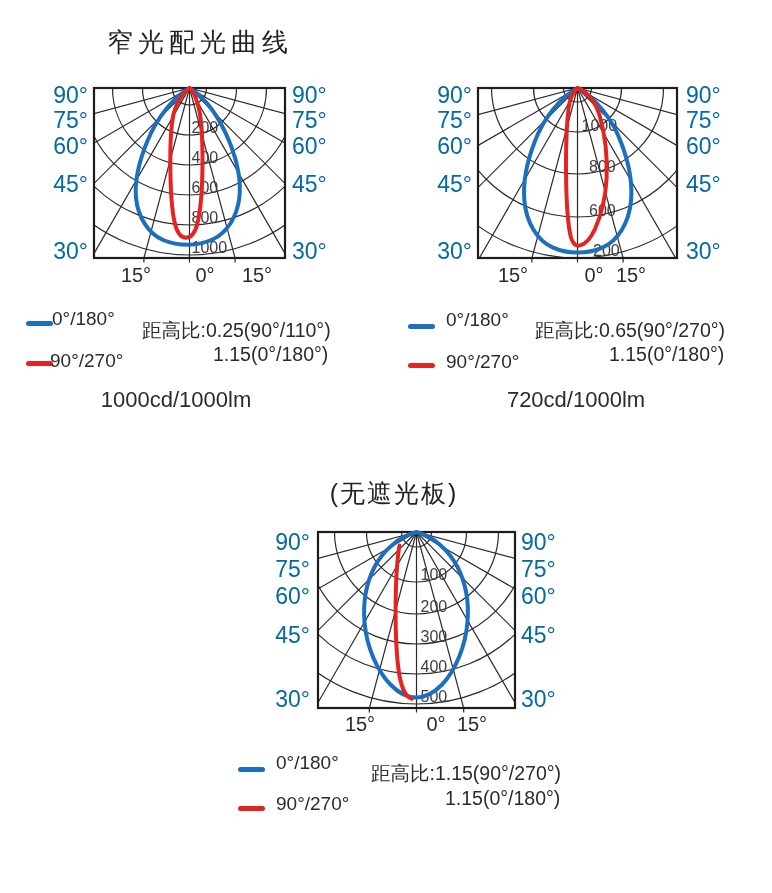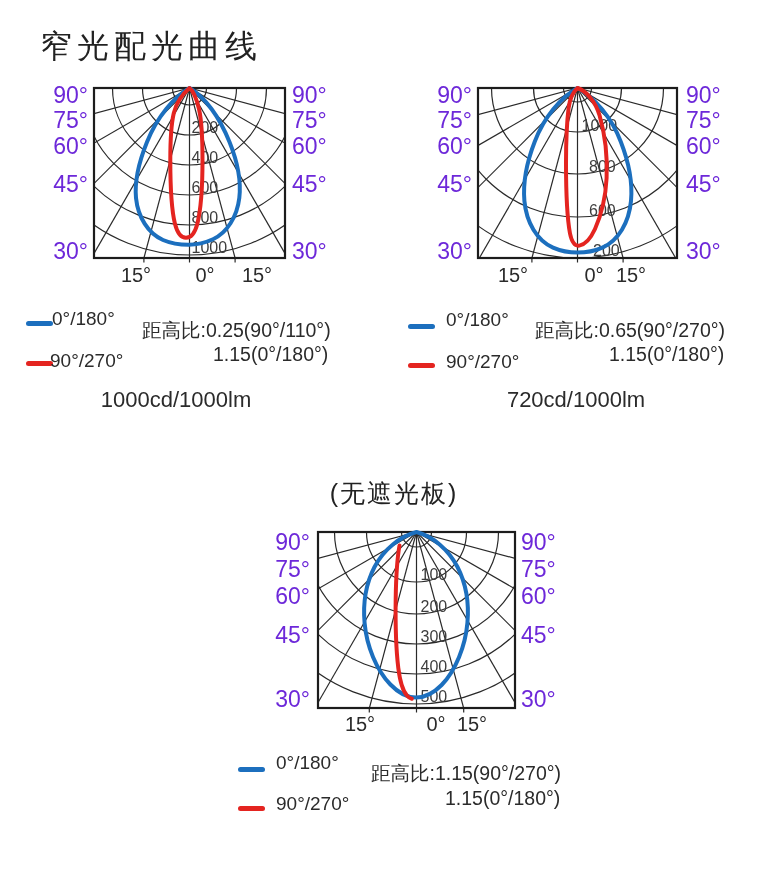--- a/index.html
+++ b/index.html
@@ -1,21 +1,21 @@
 <!DOCTYPE html>
 <html><head>
 <meta charset="utf-8">
 <style>
   html,body{margin:0;padding:0;background:#ffffff;}
   #canvas{position:relative;width:772px;height:893px;background:#ffffff;overflow:hidden;
           font-family:"Liberation Sans","DejaVu Sans",sans-serif;color:#2b2b2b;}
   .abs{position:absolute;}
-  .title{font-size:32px;letter-spacing:5px;color:#222;}
+  .title{font-size:26px;letter-spacing:5px;text-align:center;color:#222;}
   .title3{font-size:25px;letter-spacing:2px;text-align:center;color:#222;}
-  .side-label{font-size:23px;width:58px;text-align:right;color:#6d28d9;line-height:26px;}
+  .side-label{font-size:23px;width:58px;text-align:right;color:#0369a1;line-height:26px;}
   .side-label.rt{text-align:left;}
   .bot-label{font-size:20px;text-align:center;color:#2b2b2b;line-height:24px;}
   .legend-label{font-size:19px;color:#2b2b2b;}
   .ratio{font-size:19.5px;color:#2b2b2b;}
   .rating{font-size:22px;text-align:center;color:#2b2b2b;}
   .dash{width:27px;height:5px;border-radius:2.5px;}
   svg{position:absolute;left:0;top:0;}
   svg text{font-family:"Liberation Sans","DejaVu Sans",sans-serif;}
 </style>
 </head>

